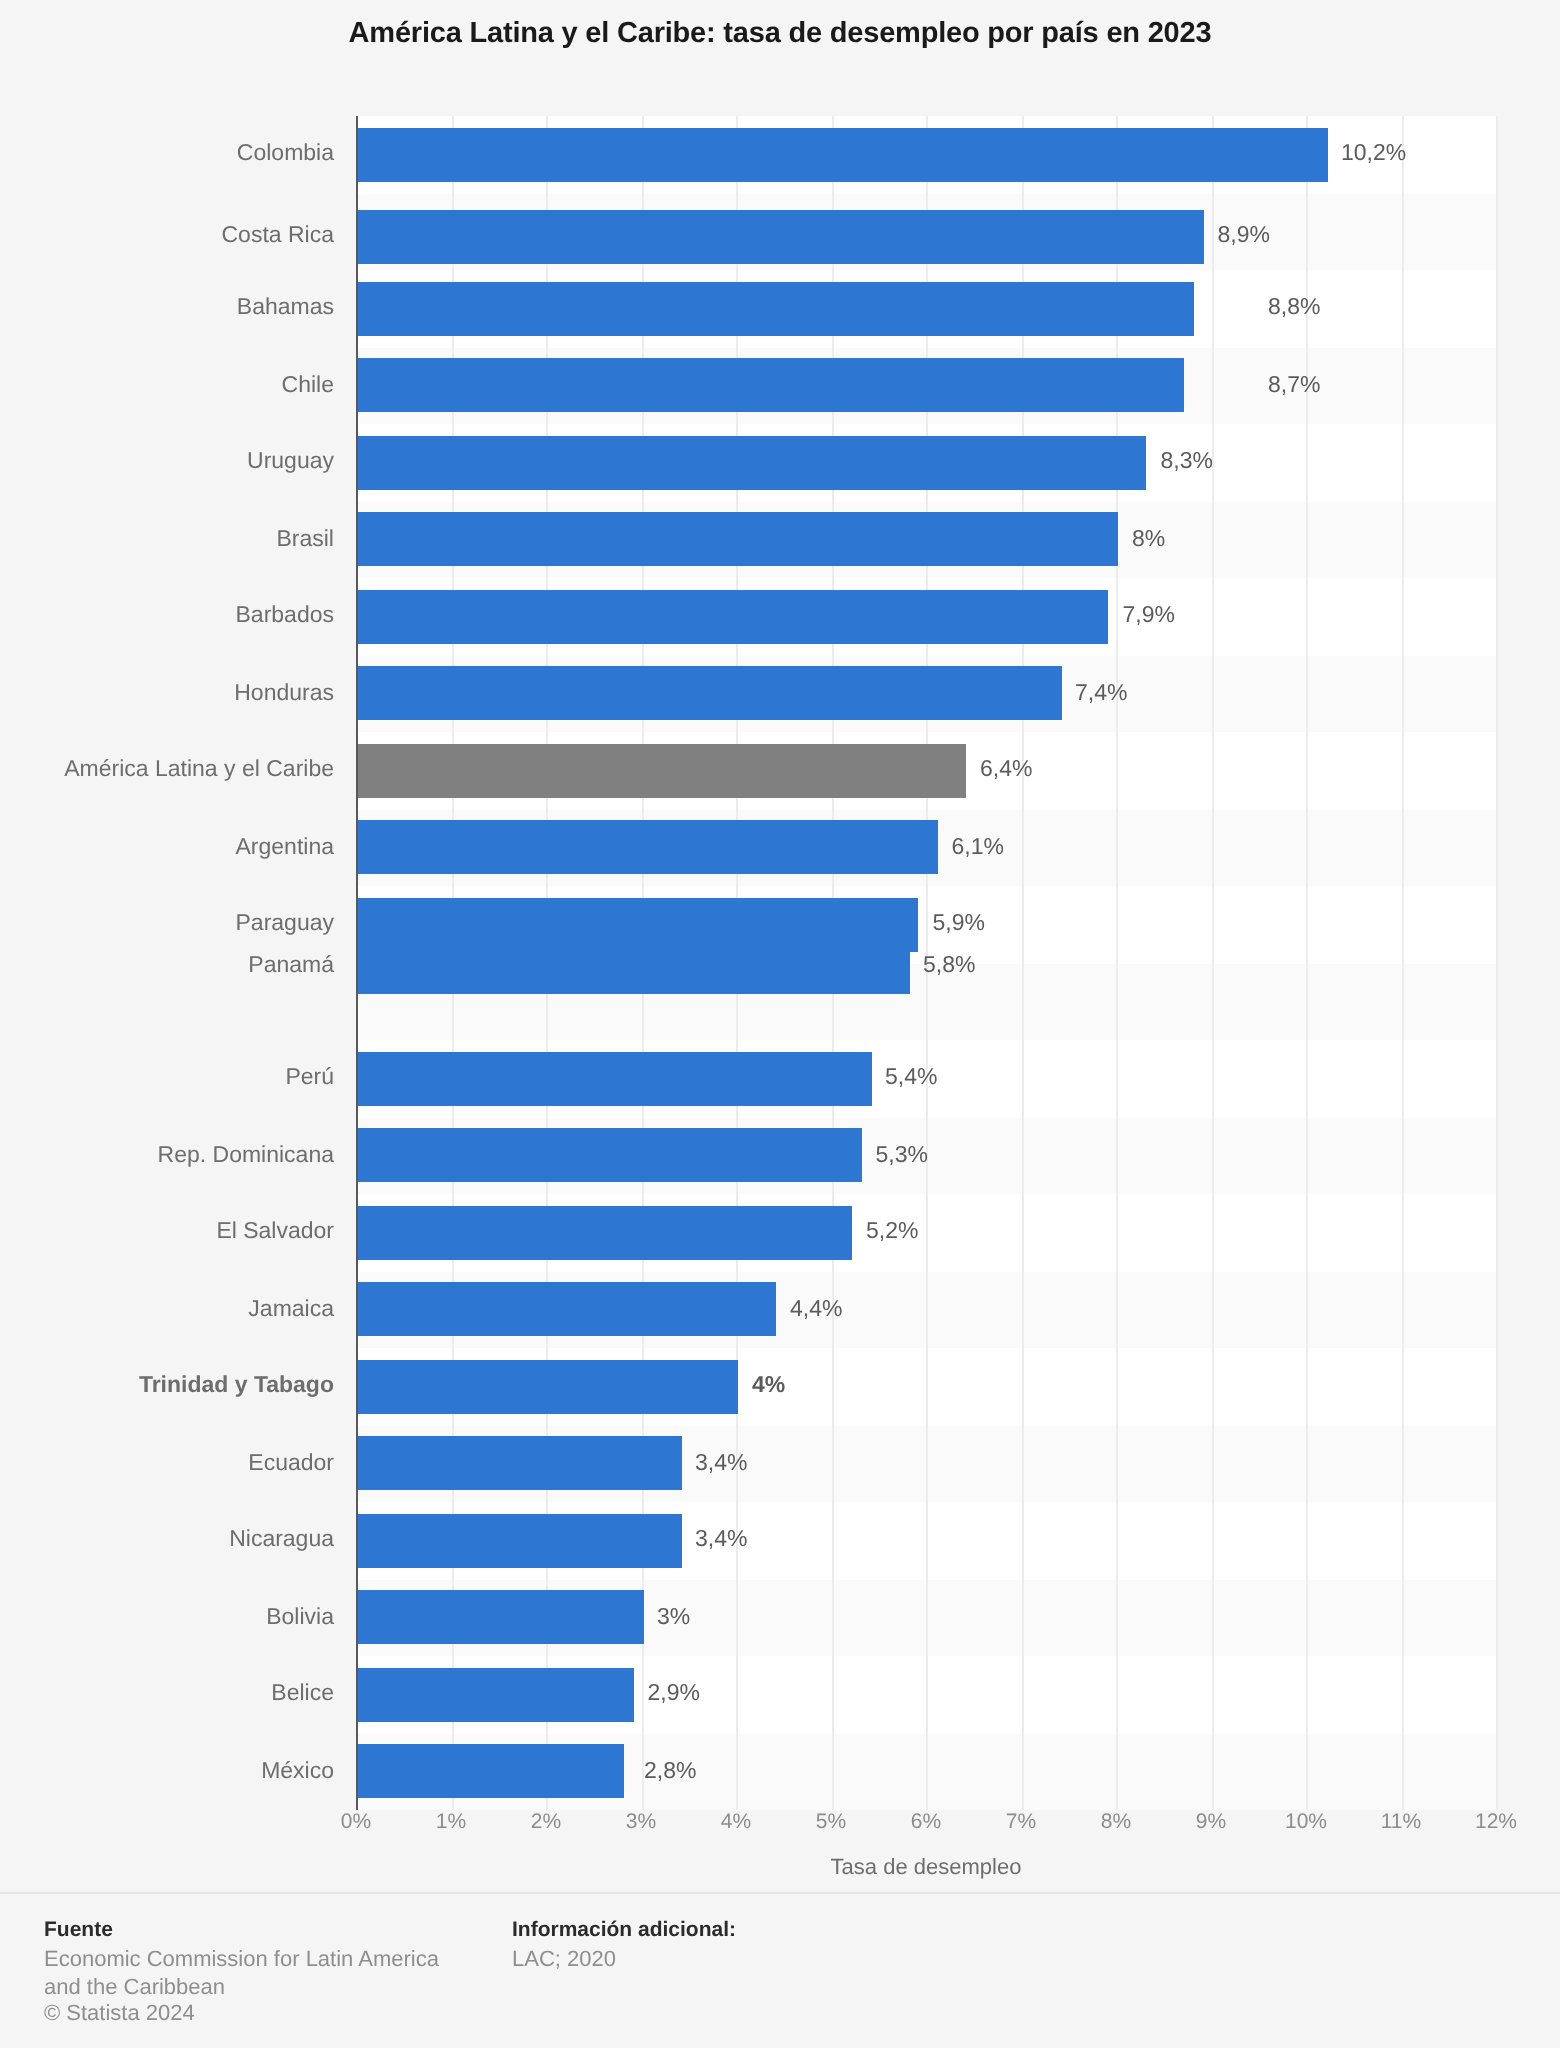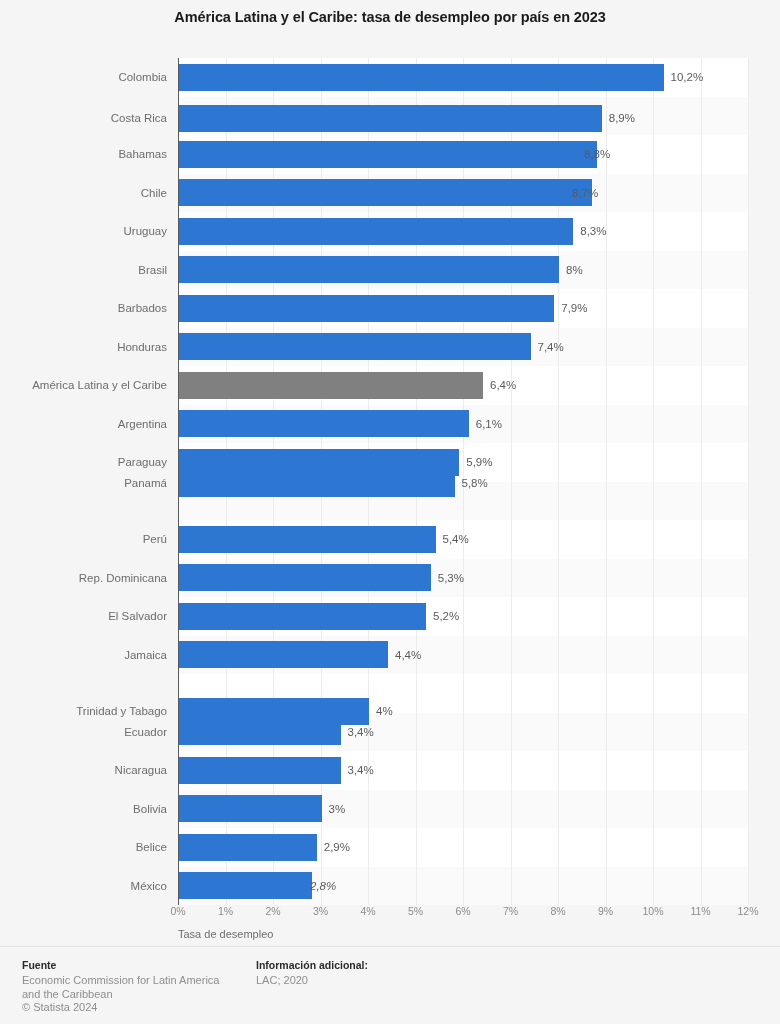--- a/index.html
+++ b/index.html
@@ -125,21 +125,21 @@
     font-size: 10.5px;
     color: #8c8c8c;
     transform: translateX(-50%);
     white-space: nowrap;
   }
   #x-axis-title {
     position: absolute;
     left: 178px;
     top: 884px;
     width: 570px;
-    text-align: left;
+    text-align: center;
     font-size: 11px;
     color: #6d6d6d;
   }
 
   
   #footer {
     position: absolute;
     left: 0;
     top: 946px;
     width: 780px;
@@ -219,26 +219,26 @@
         <div class="bar-value" style="left: 670.5px;">10,2%</div>
       </div>
       <div class="bar-row" style="top: 55px;">
         <div class="cat-label">Costa Rica</div>
         <div class="bar" style="width: 422.75px;"></div>
         <div class="bar-value" style="left: 608.75px;">8,9%</div>
       </div>
       <div class="bar-row" style="top: 91px;">
         <div class="cat-label">Bahamas</div>
         <div class="bar" style="width: 418px;"></div>
-        <div class="bar-value" style="left: 584px;">8,8%</div>
+        <div class="bar-value" style="left: 634px;">8,8%</div>
       </div>
       <div class="bar-row" style="top: 129.5px;">
         <div class="cat-label">Chile</div>
         <div class="bar" style="width: 413.25px;"></div>
-        <div class="bar-value" style="left: 572px;">8,7%</div>
+        <div class="bar-value" style="left: 634px;">8,7%</div>
       </div>
       <div class="bar-row" style="top: 168px;">
         <div class="cat-label">Uruguay</div>
         <div class="bar" style="width: 394.25px;"></div>
         <div class="bar-value" style="left: 580.25px;">8,3%</div>
       </div>
       <div class="bar-row" style="top: 206.5px;">
         <div class="cat-label">Brasil</div>
         <div class="bar" style="width: 380px;"></div>
         <div class="bar-value" style="left: 566px;">8%</div>
@@ -286,21 +286,21 @@
       <div class="bar-row" style="top: 553px;">
         <div class="cat-label">El Salvador</div>
         <div class="bar" style="width: 247px;"></div>
         <div class="bar-value" style="left: 433px;">5,2%</div>
       </div>
       <div class="bar-row" style="top: 591.5px;">
         <div class="cat-label">Jamaica</div>
         <div class="bar" style="width: 209px;"></div>
         <div class="bar-value" style="left: 395px;">4,4%</div>
       </div>
-      <div class="bar-row" style="top: 648px;">
+      <div class="bar-row" style="top: 630px; font-weight: bold;">
         <div class="cat-label">Trinidad y Tabago</div>
         <div class="bar" style="width: 190px;"></div>
         <div class="bar-value" style="left: 376px;">4%</div>
       </div>
       <div class="bar-row" style="top: 668.5px;">
         <div class="cat-label">Ecuador</div>
         <div class="bar" style="width: 161.5px;"></div>
         <div class="bar-value" style="left: 347.5px;">3,4%</div>
       </div>
       <div class="bar-row" style="top: 707px;">
@@ -314,21 +314,21 @@
         <div class="bar-value" style="left: 328.5px;">3%</div>
       </div>
       <div class="bar-row" style="top: 784px;">
         <div class="cat-label">Belice</div>
         <div class="bar" style="width: 137.75px;"></div>
         <div class="bar-value" style="left: 323.75px;">2,9%</div>
       </div>
       <div class="bar-row" style="top: 822.5px;">
         <div class="cat-label">México</div>
         <div class="bar" style="width: 133px;"></div>
-        <div class="bar-value" style="left: 310px; font-style: italic;">2,8%</div>
+        <div class="bar-value" style="left: 322px;">2,8%</div>
       </div>
     </div>
   <div id="x-axis">
       <div class="xtick" style="left: 0px;">0%</div>
       <div class="xtick" style="left: 47.5px;">1%</div>
       <div class="xtick" style="left: 95px;">2%</div>
       <div class="xtick" style="left: 142.5px;">3%</div>
       <div class="xtick" style="left: 190px;">4%</div>
       <div class="xtick" style="left: 237.5px;">5%</div>
       <div class="xtick" style="left: 285px;">6%</div>

